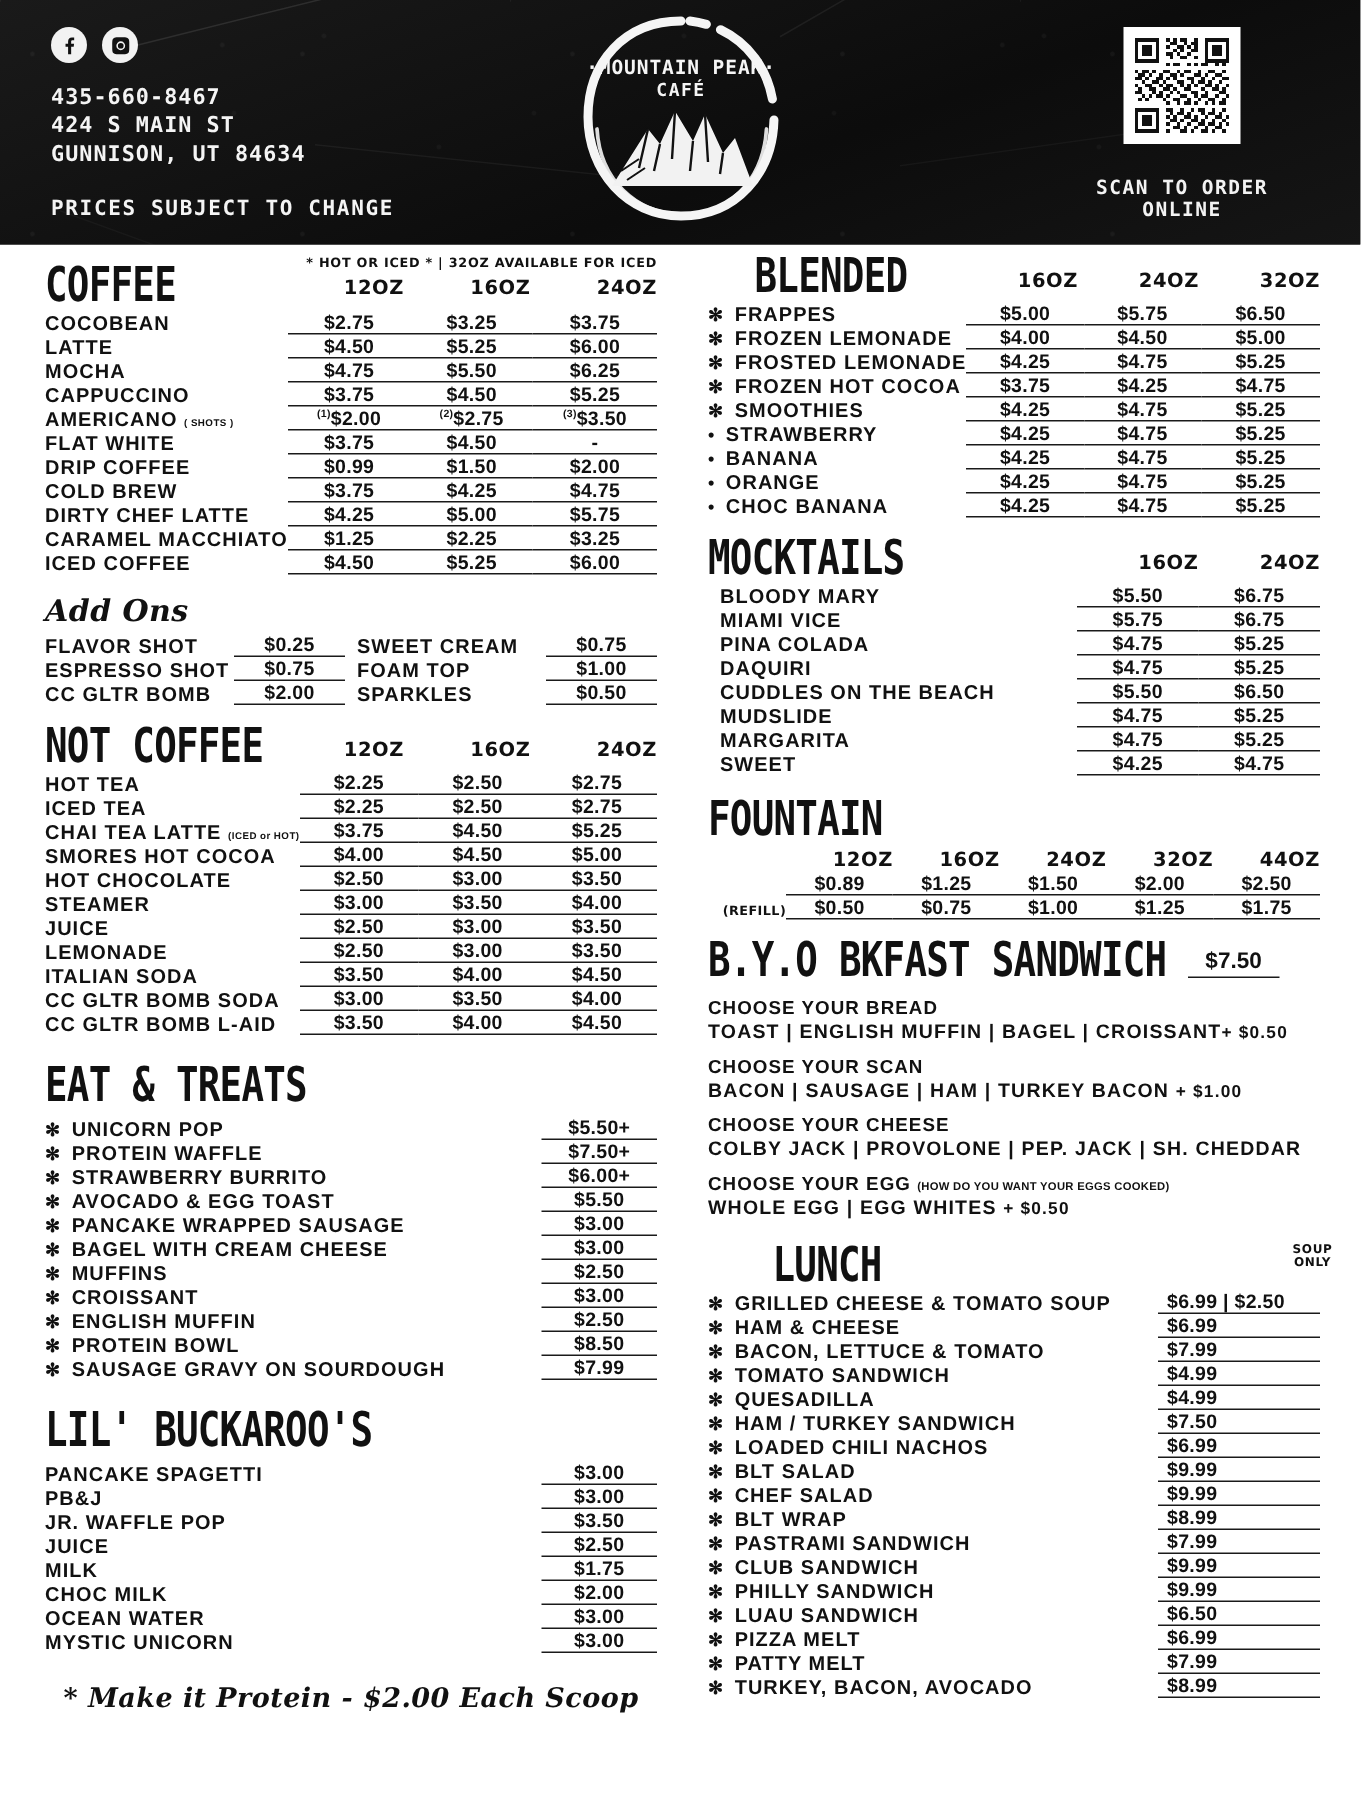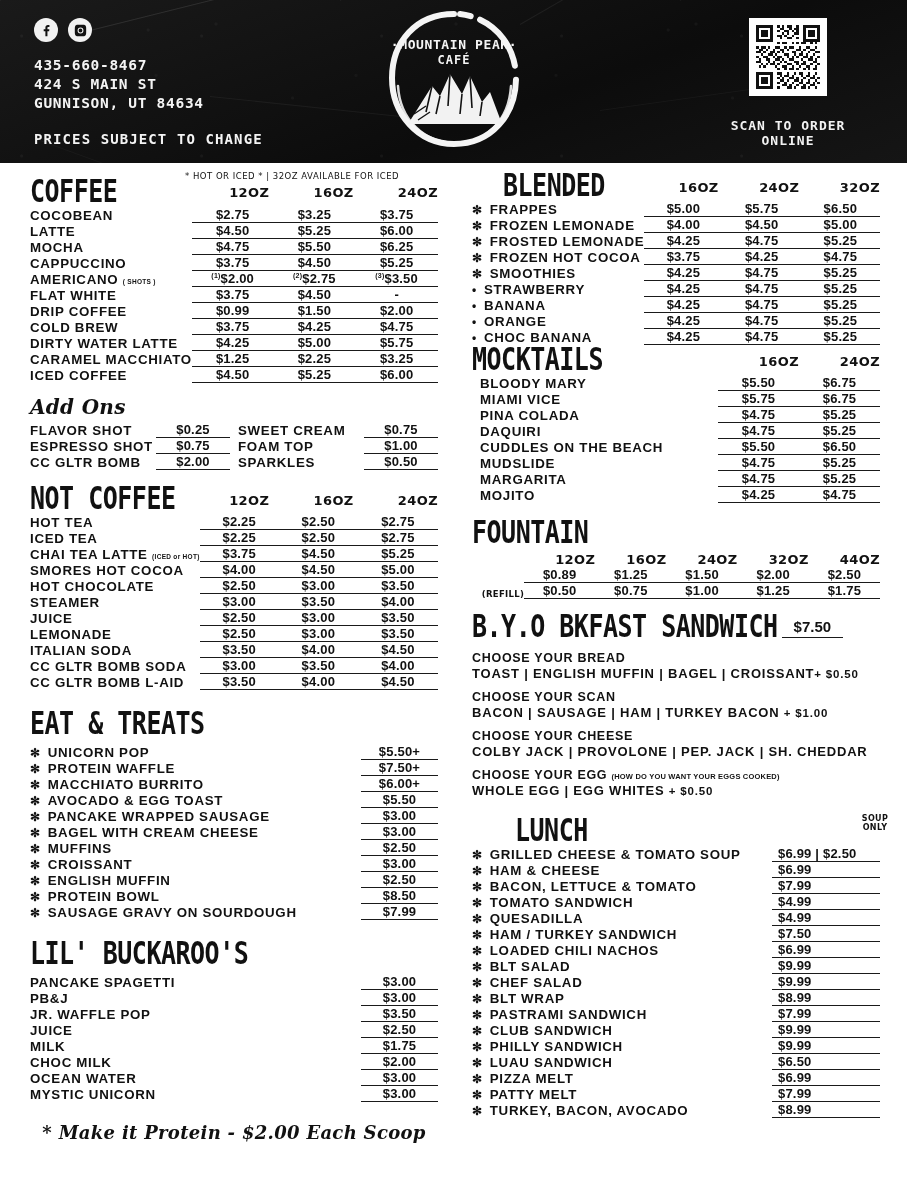--- a/index.html
+++ b/index.html
@@ -141,40 +141,40 @@
     letter-spacing: .4px;
     color: #111;
     text-align: center;
   }
   .sup { font-size: 7px; vertical-align: super; font-weight: bold; }
   .star { font-weight: bold; font-size: 12px; padding-right: 7px; }
   .bullet-sub { padding-left: 22px; }
   .w-price { width: 69px; }
 
   
-  .byo-head { display: flex; align-items: center; gap: 4px; }
+  .byo-head { display: flex; align-items: center; gap: 14px; }
   .byo-price {
     font-family: "Liberation Sans", sans-serif; font-weight: bold;
     font-size: 15px; border-bottom: 1.8px solid #1a1a1a;
     padding: 0 12px 2px; color:#111; margin-bottom: 4px;
   }
   .choose {
     font-family: "Liberation Sans", sans-serif; font-weight: bold;
     font-size: 12.5px; letter-spacing: .7px; color:#111; margin-top: 9px;
   }
   .choose .paren { font-size: 7.5px; letter-spacing: .2px; }
   .opts {
     font-family: "Liberation Sans", sans-serif; font-weight: bold;
     font-size: 13px; letter-spacing: .8px; color:#111; margin-top: 1px;
   }
   .opts .plus { font-size: 11.5px; }
 
   .hot-note {
-    font-family: "DejaVu Sans", sans-serif; font-weight: normal;
-    font-size: 8.5px; letter-spacing: .5px; color: #111; text-align:left;
+    font-family: "DejaVu Sans", sans-serif; font-weight: bold;
+    font-size: 8.5px; letter-spacing: .5px; color: #111; text-align:right;
   }
   .refill-lbl {
     font-family:"DejaVu Sans", sans-serif; font-weight:bold;
     font-size: 8.5px; letter-spacing:.3px; color:#111; text-align:right;
     padding-right: 5px;
   }
   .footer-note { text-align: center; margin-top: 20px; }
 </style>
 </head>
 <body>
@@ -452,21 +452,21 @@
                 <td class="price">$1.50</td>
                 <td class="price">$2.00</td>
               </tr>
             <tr>
                 <td class="item"><span>COLD BREW</span></td>
                 <td class="price">$3.75</td>
                 <td class="price">$4.25</td>
                 <td class="price">$4.75</td>
               </tr>
             <tr>
-                <td class="item"><span>DIRTY WATER LATTE</span></td>
+                <td class="item"><span>DIRTY CHEF LATTE</span></td>
                 <td class="price">$4.25</td>
                 <td class="price">$5.00</td>
                 <td class="price">$5.75</td>
               </tr>
             <tr>
                 <td class="item"><span>CARAMEL MACCHIATO</span></td>
                 <td class="price">$1.25</td>
                 <td class="price">$2.25</td>
                 <td class="price">$3.25</td>
               </tr>
@@ -607,21 +607,21 @@
           <tbody>
             <tr>
                 <td class="item"><span class="star">✻</span><span>UNICORN POP</span></td>
                 <td class="price" style="width:77px">$5.50+</td>
               </tr>
             <tr>
                 <td class="item"><span class="star">✻</span><span>PROTEIN WAFFLE</span></td>
                 <td class="price">$7.50+</td>
               </tr>
             <tr>
-                <td class="item"><span class="star">✻</span><span>MACCHIATO BURRITO</span></td>
+                <td class="item"><span class="star">✻</span><span>STRAWBERRY BURRITO</span></td>
                 <td class="price">$6.00+</td>
               </tr>
             <tr>
                 <td class="item"><span class="star">✻</span><span>AVOCADO &amp; EGG TOAST</span></td>
                 <td class="price">$5.50</td>
               </tr>
             <tr>
                 <td class="item"><span class="star">✻</span><span>PANCAKE WRAPPED SAUSAGE</span></td>
                 <td class="price">$3.00</td>
               </tr>
@@ -761,21 +761,21 @@
             <tr>
                 <td class="item bullet-sub"><span class="star">•</span><span>CHOC BANANA</span></td>
                 <td class="price">$4.25</td>
                 <td class="price">$4.75</td>
                 <td class="price">$5.25</td>
               </tr>
           </tbody>
         </table>
       </section>
 
-      <section style="">
+      <section style="margin-top:14px;">
         <div style="position:relative;height:30px;">
           <div style="position:absolute;left:0;bottom:0;"><h2 class="sec">MOCKTAILS</h2></div>
           <div style="position:absolute;left:246px;bottom:3px;width:162px;display:flex;">
             <div class="colhead" style="flex:1">16OZ</div>
             <div class="colhead" style="flex:1">24OZ</div>
           </div>
         </div>
         <table class="menu">
           <tbody>
             <tr>
@@ -807,21 +807,21 @@
                 <td class="item" style="padding-left:8px"><span>MUDSLIDE</span></td>
                 <td class="price">$4.75</td>
                 <td class="price">$5.25</td>
               </tr>
             <tr>
                 <td class="item" style="padding-left:8px"><span>MARGARITA</span></td>
                 <td class="price">$4.75</td>
                 <td class="price">$5.25</td>
               </tr>
             <tr>
-                <td class="item" style="padding-left:8px"><span>MOJITO</span></td>
+                <td class="item" style="padding-left:8px"><span>SWEET</span></td>
                 <td class="price">$4.25</td>
                 <td class="price">$4.75</td>
               </tr>
           </tbody>
         </table>
       </section>
 
       <section style="margin-top:12px;">
         <div class="sec-wrap" style="margin-bottom:2px;">
             <h2 class="sec">FOUNTAIN</h2>

